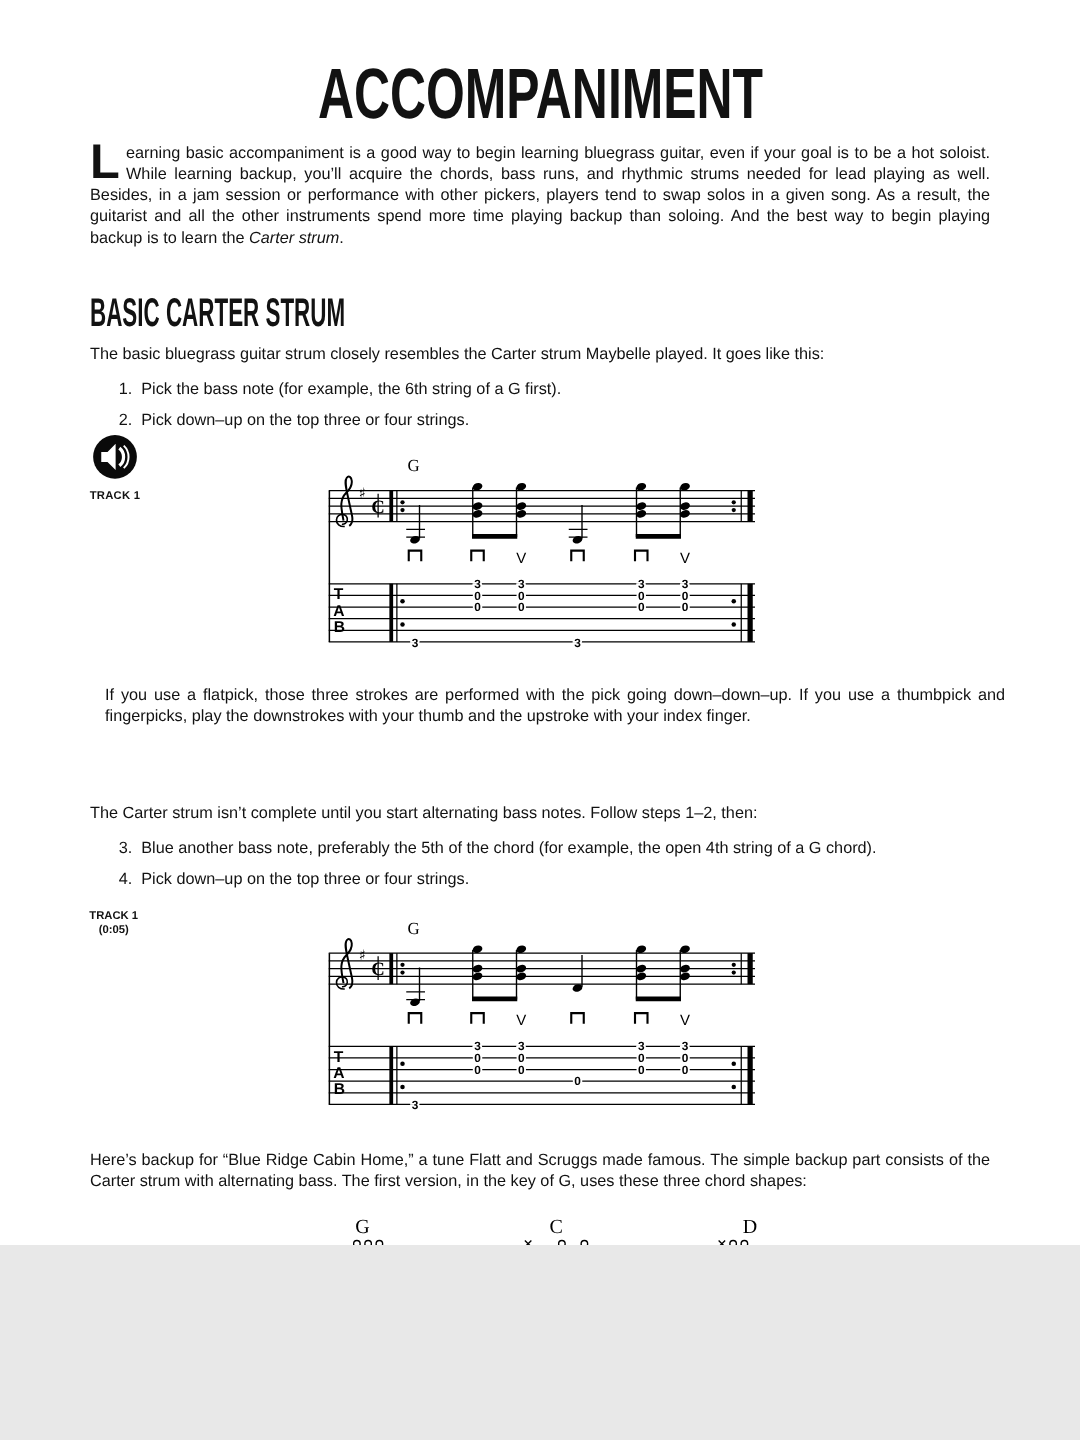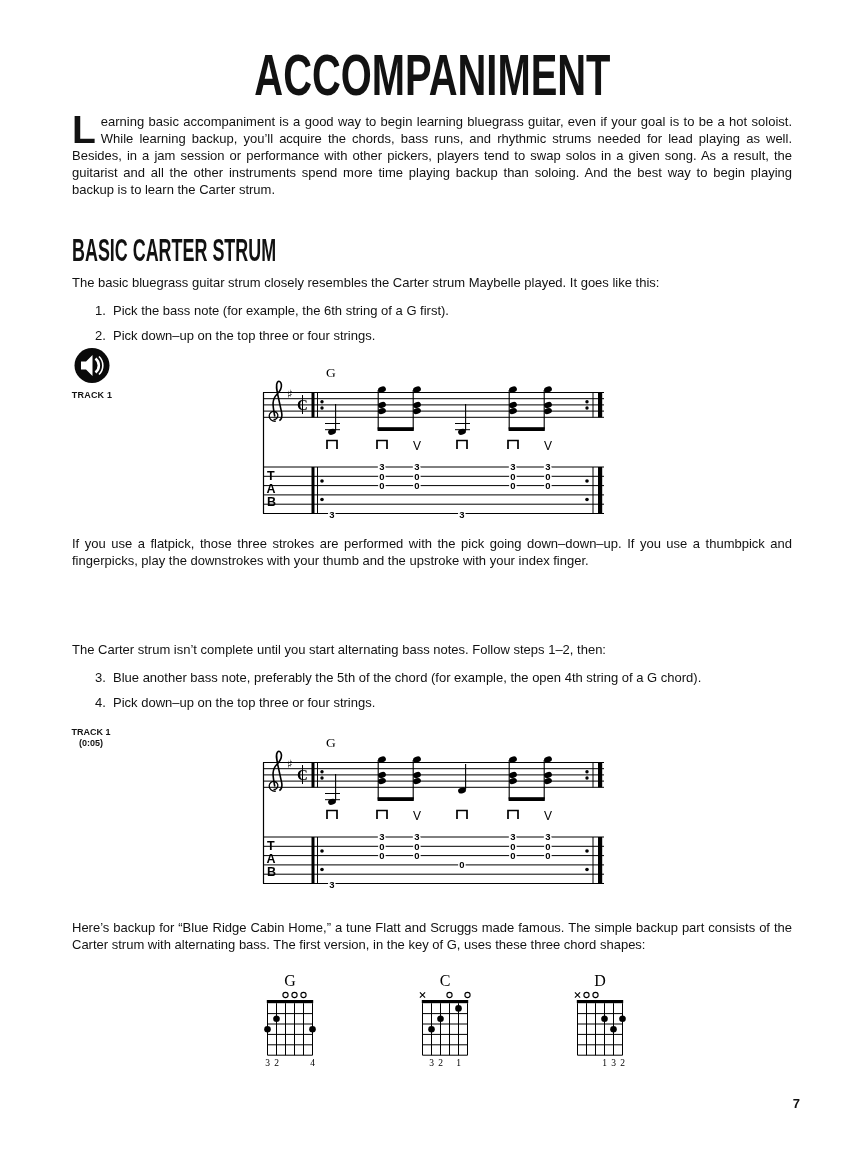--- a/index.html
+++ b/index.html
@@ -1,31 +1,31 @@
 <!DOCTYPE html>
 <html><head>
 <meta charset="utf-8">
 <style>
   html,body{margin:0;padding:0;background:#e8e8e8;}
   .page{
-    position:relative;width:864px;height:1152px;background:#ffffff;
+    position:relative;width:864px;height:996px;background:#ffffff;
     font-family:"Liberation Sans",sans-serif;color:#121212;margin:0 auto;overflow:hidden;
   }
   .abs{position:absolute;}
   
   .h1{left:0;right:0;top:47px;text-align:center;}
   .h1 span{display:inline-block;font-weight:bold;font-size:57px;line-height:57px;
     transform:scaleX(0.70);transform-origin:center;white-space:nowrap;}
   
   .h2 span{display:inline-block;font-weight:bold;font-size:32px;line-height:32px;
     transform:scaleX(0.56);transform-origin:left center;white-space:nowrap;}
   
   .para{font-size:13px;line-height:17px;text-align:justify;width:720px;left:72px;}
   .dropcap{float:left;font-weight:bold;font-size:39px;line-height:31px;margin:1px 5px 0 0;}
-  .em{}
+  .em{font-style:italic;}
   .steps{left:95px;width:697px;}
   .step{display:flex;font-size:13px;line-height:17px;margin-bottom:8px;}
   .step .num{width:18px;flex:none;}
   
   .trackbox{left:66px;top:347px;width:52px;text-align:center;}
   .tracklabel{font-weight:bold;font-size:9px;letter-spacing:0.2px;margin-top:2px;}
   .trackbox2{left:62px;top:727px;width:58px;text-align:center;font-weight:bold;font-size:9px;line-height:10.5px;}
   
   svg text{font-family:"Liberation Sans",sans-serif;}
   .ln{stroke:#000;stroke-width:1;fill:none;}
@@ -180,21 +180,21 @@
     <text class="td" x="155" y="125">0</text>
     <text class="td" x="200" y="153.5">3</text>
     <text class="td" x="251" y="106.4">3</text>
     <text class="td" x="251" y="115.7">0</text>
     <text class="td" x="251" y="125">0</text>
     <text class="td" x="286" y="106.4">3</text>
     <text class="td" x="286" y="115.7">0</text>
     <text class="td" x="286" y="125">0</text>
   </svg>
 
-  <p class="abs para" style="top:535px;margin:0;">If you use a flatpick, those three strokes are performed with the pick going down–down–up. If you use a thumbpick and fingerpicks, play the downstrokes with your thumb and the upstroke with your index finger.</p>
+  <p class="abs para" style="top:535px;margin:12px;">If you use a flatpick, those three strokes are performed with the pick going down–down–up. If you use a thumbpick and fingerpicks, play the downstrokes with your thumb and the upstroke with your index finger.</p>
 
 
   <p class="abs para" style="top:641px;margin:0;">The Carter strum isn’t complete until you start alternating bass notes. Follow steps 1–2, then:</p>
 
   <div class="abs steps" style="top:669px;">
     <div class="step">
       <span class="num">3.</span>
       <span>Blue another bass note, preferably the 5th of the chord (for example, the open 4th string of a G chord).</span>
     </div>
     <div class="step">

